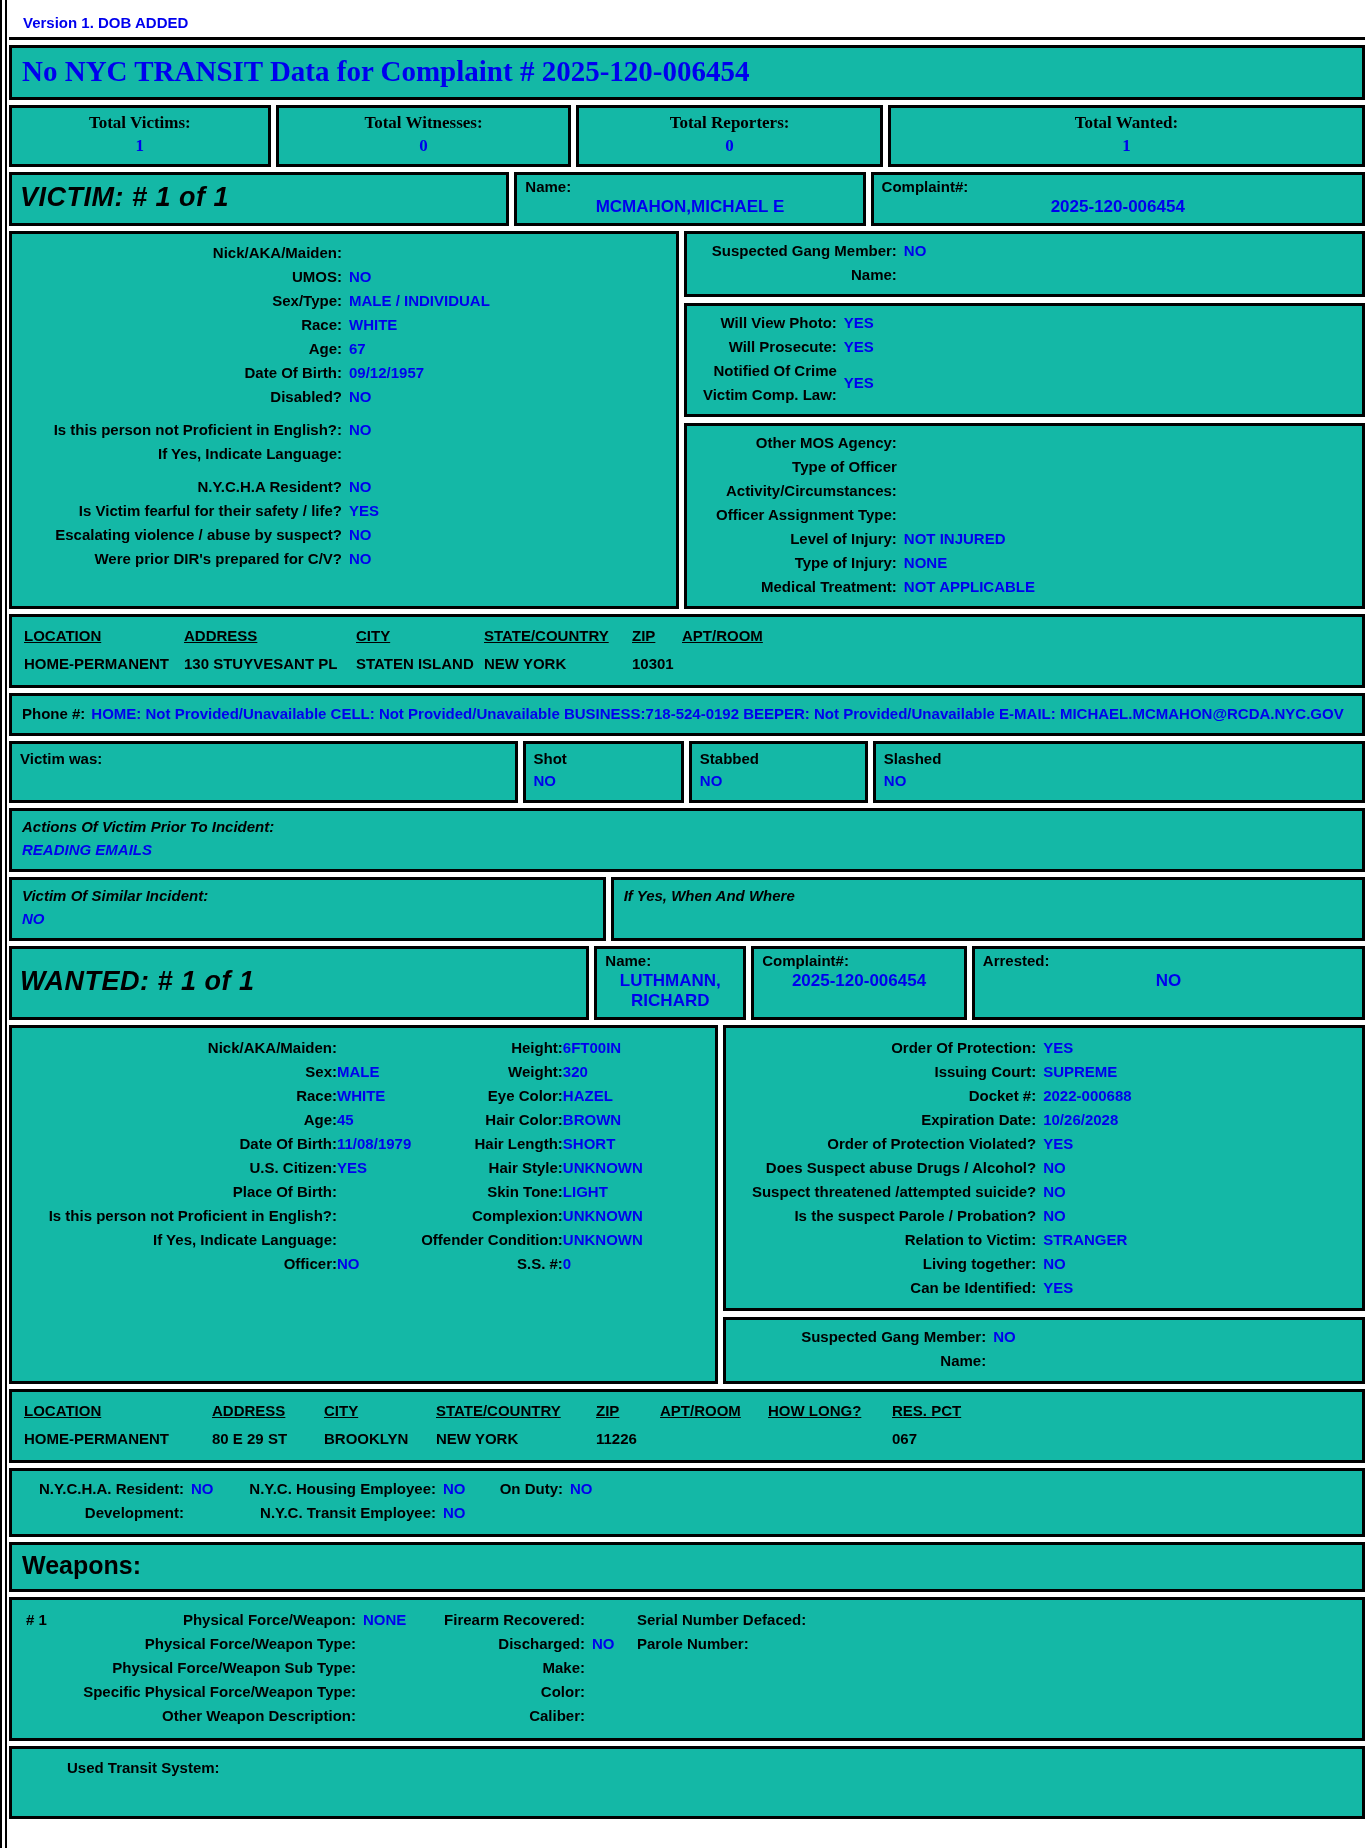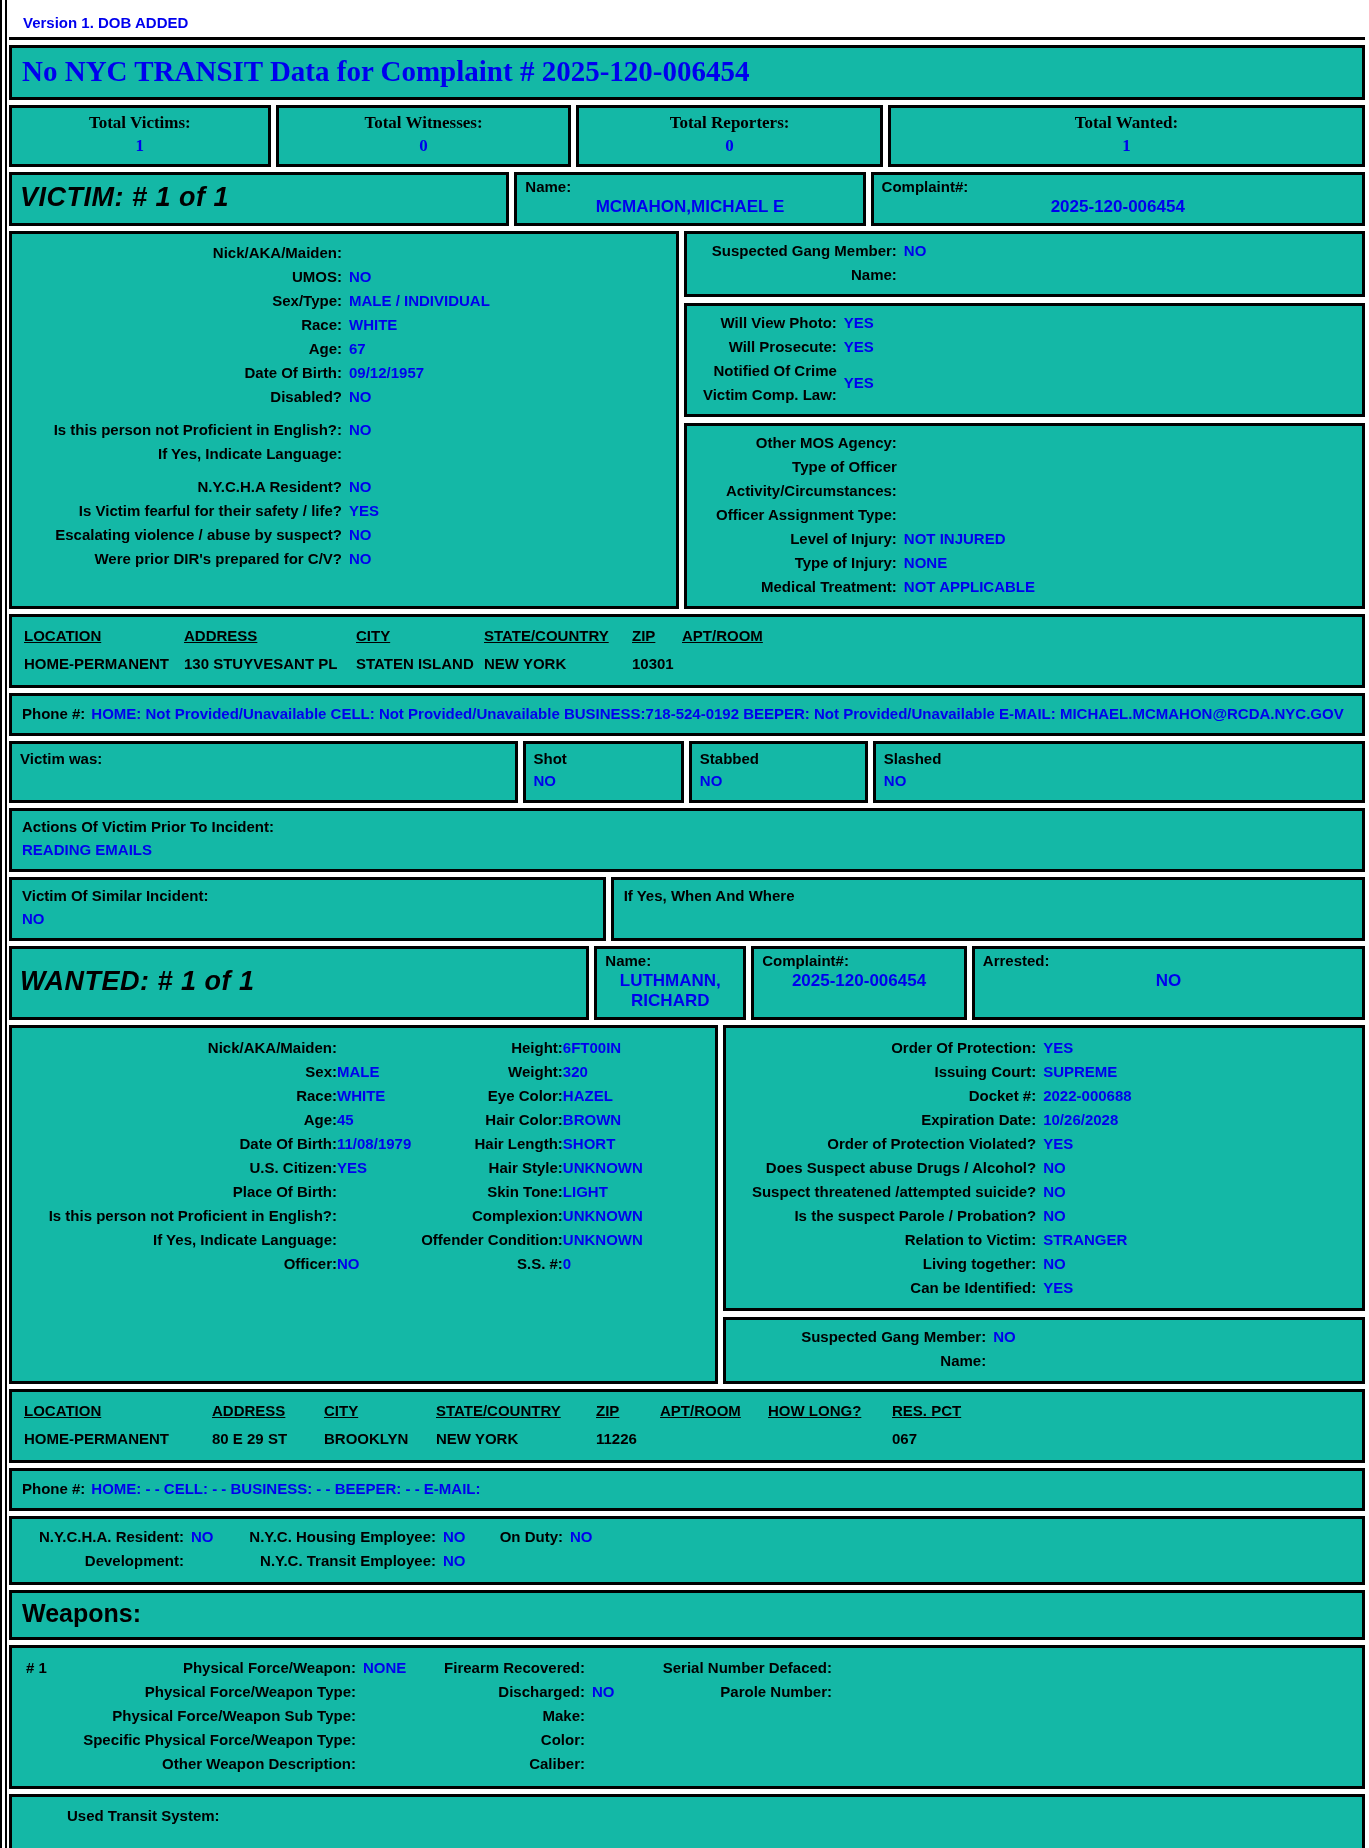--- a/index.html
+++ b/index.html
@@ -80,21 +80,21 @@
   
   .phone { padding: 6px 10px 8px 10px; line-height: 23px; }
   .phone .lbl { margin-right: 6px; }
 
   
   .vwas .cell { padding: 4px 8px 8px 8px; line-height: 22px; }
   .vw-0 { flex: 0 0 37.5%; } .vw-1 { flex: 0 0 11.9%; }
   .vw-2 { flex: 0 0 13.2%; } .vw-3 { flex: 1; }
 
   
-  .stack { padding: 4px 2px 8px 10px; line-height: 23px; }
+  .stack { padding: 4px 2px 8px 10px; line-height: 23px; font-style: italic; }
   .sim-0 { flex: 0 0 44%; } .sim-1 { flex: 1; }
 
   
   .wleft { flex: 0 0 52.3%; padding: 8px 0; }
   .wleft .pair { display: flex; line-height: 24px; }
   .wleft .pa { width: 57%; display:flex; }
   .wleft .pa .lbl { width: 325px; text-align: right; }
   .wleft .pb { flex: 1; display: flex; }
   .wleft .pb .lbl { width: 150px; text-align: right; }
   .wright { flex: 1; display: flex; flex-direction: column; gap: 6px; }
@@ -112,21 +112,21 @@
 
   
   .wep-title { padding: 6px 10px 9px 10px; font-size: 25px; }
   .wep-box { padding: 8px 0 10px 0; }
   .wep-row { display: flex; line-height: 24px; }
   .wn  { width: 44px; padding-left: 14px; }
   .wla { width: 300px; text-align: right; }
   .wva { width: 72px;  margin-left: 7px; }
   .wlb { width: 150px; text-align: right; }
   .wvb { width: 45px;  margin-left: 7px; }
-  .wlc { width: 195px; text-align: right; }
+  .wlc { width: 195px; }
   .wvc { flex: 1; margin-left: 7px; }
 
   
   .transit { padding: 10px 0 40px 55px; }
 </style>
 </head>
 <body>
 
 <div class="page">
 
@@ -526,23 +526,20 @@
       <span class="k1">80 E 29 ST</span>
       <span class="k2">BROOKLYN</span>
       <span class="k3">NEW YORK</span>
       <span class="k4">11226</span>
       <span class="k5"></span>
       <span class="k6"></span>
       <span class="k7">067</span>
     </div>
   </div>
 
-  <div class="bx sec phone">
-    <span class="lbl">Phone #:</span><span class="val">HOME: - - CELL: - - BUSINESS: - - BEEPER: - - E-MAIL:</span>
-  </div>
 
   <div class="bx sec nycha">
     <div class="fr">
       <span class="lbl ny0">N.Y.C.H.A. Resident:</span>
         <span class="val">NO</span>
       <span class="lbl ny1">N.Y.C. Housing Employee:</span>
         <span class="val">NO</span>
       <span class="lbl ny2">On Duty:</span>
         <span class="val">NO</span>
     </div>

